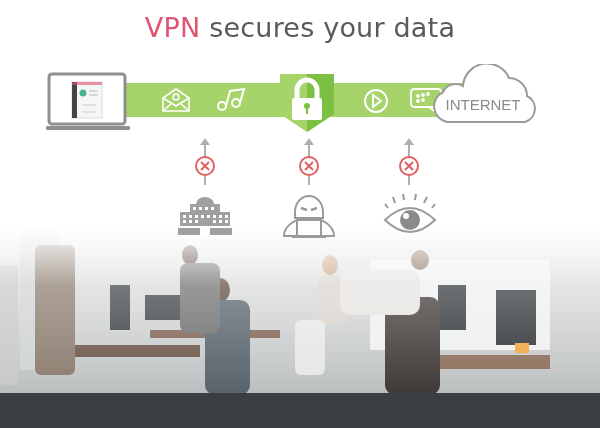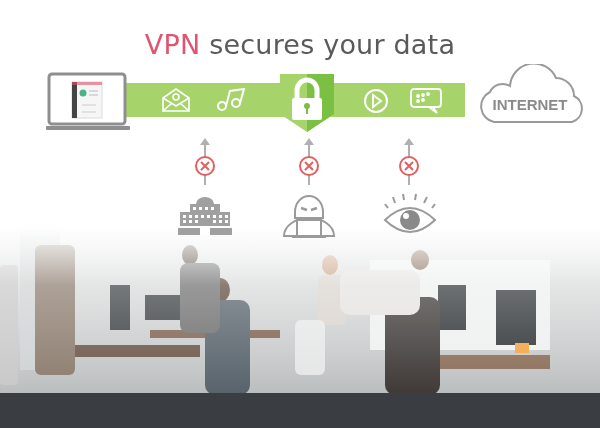--- a/index.html
+++ b/index.html
@@ -1,23 +1,23 @@
 <!DOCTYPE html>
 <html><head>
 <meta charset="utf-8">
 <style>
   html,body{margin:0;padding:0;}
   body{width:600px;height:428px;overflow:hidden;background:#ffffff;font-family:"Liberation Sans",sans-serif;position:relative;}
   .canvas{position:absolute;left:0;top:0;width:600px;height:428px;overflow:hidden;background:#fff;}
-  .title{position:absolute;left:0;top:29px;width:600px;text-align:center;font-family:"DejaVu Sans",sans-serif;font-size:27px;color:#5a5a5a;letter-spacing:0.2px;}
+  .title{position:absolute;left:0;top:12px;width:600px;text-align:center;font-family:"DejaVu Sans",sans-serif;font-size:27px;color:#5a5a5a;letter-spacing:0.2px;}
   .title .accent{color:#e05470;}
   .band{position:absolute;left:125px;top:83px;width:340px;height:34px;background:#a6d46a;}
   .laptop{position:absolute;left:46px;top:72px;}
   .shield{position:absolute;left:278px;top:72px;}
-  .cloud{position:absolute;left:476px;top:64px;font-weight:bold;}
+  .cloud{position:absolute;left:429px;top:64px;}
   .icon{position:absolute;}
   .arrow-col{position:absolute;top:135px;width:30px;}
   .photo{position:absolute;left:0;top:225px;width:600px;height:173px;overflow:hidden;}
   .footer{position:absolute;left:0;top:393px;width:600px;height:35px;background:#3a3d41;}
   .brand{position:absolute;right:18px;top:392px;font-size:20px;color:#fff;font-style:italic;}
   .brand b{font-family:"DejaVu Sans",sans-serif;font-weight:bold;}
   .brand span{font-family:"DejaVu Serif",serif;font-weight:normal;}
   .internet{font-family:"Liberation Sans",sans-serif;}
 </style>
 </head>

